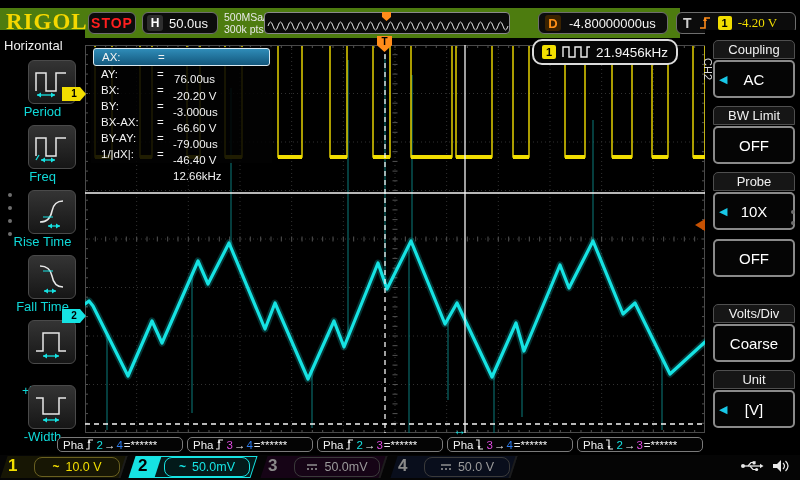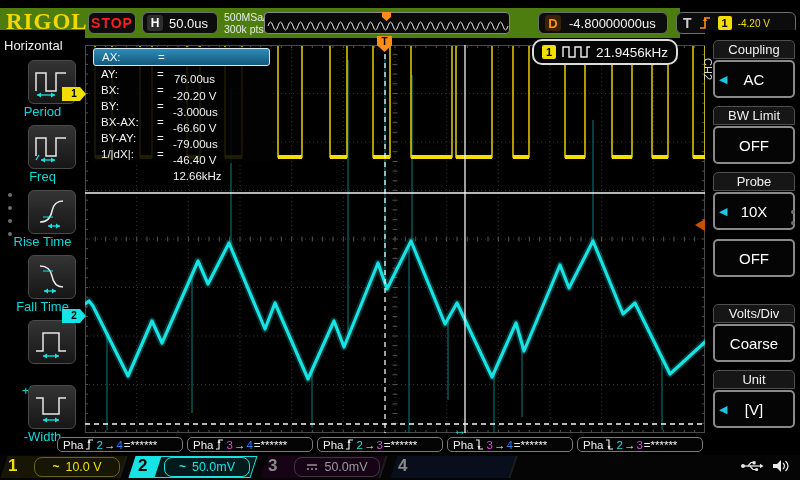--- a/index.html
+++ b/index.html
@@ -23,21 +23,21 @@
   .strip-marker{position:absolute;left:117px;top:-1px;width:9px;height:9px;background:#ff8c1a;
                 clip-path:polygon(0 0,100% 0,100% 55%,50% 100%,0 55%);}
   .d-box{left:538px;width:130px;padding:0 6px;gap:8px;}
   .d-letter{color:#ff9018;background:#3a2200;font-weight:bold;font-size:13px;border-radius:3px;
             width:16px;height:16px;display:flex;align-items:center;justify-content:center;}
   .d-value{font-size:13px;color:#f5f5f5;}
   .t-box{left:676px;width:120px;padding:0 6px;gap:6px;}
   .t-letter{color:#cfcfcf;font-weight:bold;font-size:14px;}
   .badge-1{background:#f2de00;color:#000;font-weight:bold;font-size:11px;border-radius:2px;
            padding:0 4px;height:14px;display:flex;align-items:center;}
-  .t-level{color:#f2de00;font-size:10px;}
+  .t-level{color:#f2de00;font-size:13px;font-family:Liberation Serif, serif;}
   
   .leftmenu{position:absolute;left:0;top:30px;width:85px;height:407px;background:#000;}
   .lm-title{position:absolute;left:4px;top:8px;font-size:13px;color:#f0f0f0;}
   .lm-btn{position:absolute;left:28px;width:46px;height:42px;border:1px solid #4a4a4a;border-radius:6px;
           background:linear-gradient(#343434,#161616);display:flex;align-items:center;justify-content:center;}
   .lm-label{position:absolute;left:0;width:100%;text-align:center;font-size:13px;color:#10d8d8;}
   .page-dots{position:absolute;left:8px;top:163px;display:flex;flex-direction:column;gap:9px;}
   .page-dots i{width:4px;height:4px;border-radius:50%;background:#6f6f6f;}
   
   #plot-svg{position:absolute;left:85px;top:45px;}
@@ -784,20 +784,28 @@
 
         <svg class="dc-icon" width="12" height="10">
             <line x1="1" y1="3" x2="11" y2="3" stroke="#9a9a9a" stroke-width="1.4"></line>
             <line x1="1" y1="7" x2="11" y2="7" stroke="#9a9a9a" stroke-width="1.4" stroke-dasharray="2 2"></line>
           </svg>
         <span>50.0mV</span>
       </div>
     </div>
     <div class="ch-cell t4 cp-dc" style="left:390px;width:128px">
       <span class="ch-num">4</span>
+      <div class="ch-box">
+
+        <svg class="dc-icon" width="12" height="10">
+            <line x1="1" y1="3" x2="11" y2="3" stroke="#9a9a9a" stroke-width="1.4"></line>
+            <line x1="1" y1="7" x2="11" y2="7" stroke="#9a9a9a" stroke-width="1.4" stroke-dasharray="2 2"></line>
+          </svg>
+        <span>50.0 V</span>
+      </div>
     </div>
     <div class="sys-icons">
       <svg width="24" height="14">
         <circle cx="3" cy="7" r="2" fill="#e8e8e8"></circle>
         <line x1="3" y1="7" x2="20" y2="7" stroke="#e8e8e8" stroke-width="1.3"></line>
         <path d="M8,7 L11,3.5 H14 V5.5" fill="none" stroke="#e8e8e8" stroke-width="1.2"></path>
         <rect x="12.6" y="2.2" width="3" height="3" fill="#e8e8e8"></rect>
         <path d="M10,7 L13,10.5 H16" fill="none" stroke="#e8e8e8" stroke-width="1.2"></path>
         <circle cx="16.6" cy="10.5" r="1.6" fill="#e8e8e8"></circle>
         <path d="M20,4.8 L23.5,7 L20,9.2 z" fill="#e8e8e8"></path>

